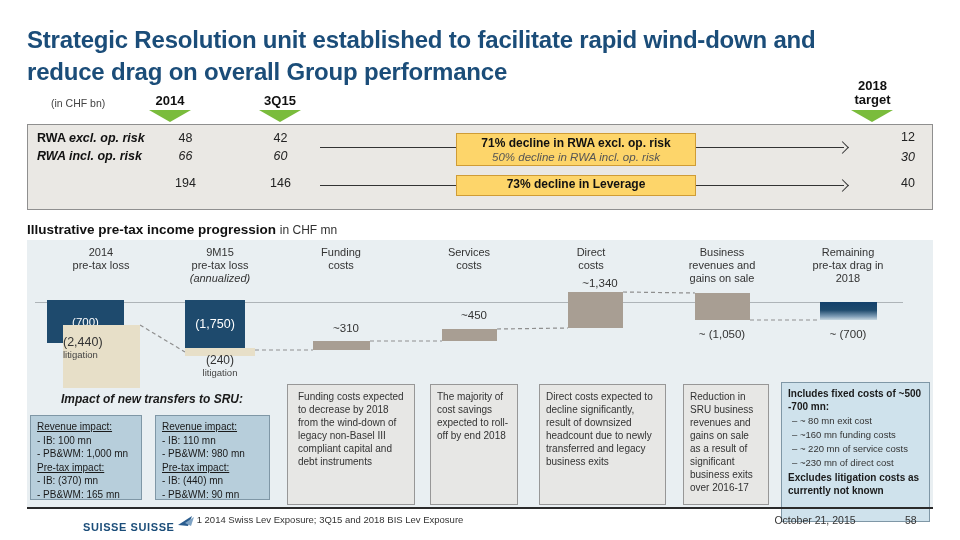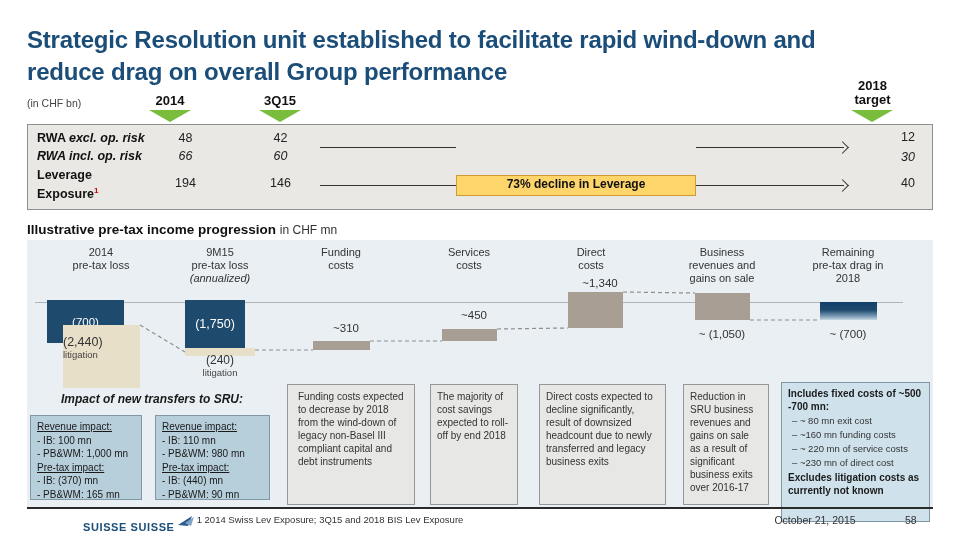--- a/index.html
+++ b/index.html
@@ -1,20 +1,20 @@
 <!DOCTYPE html>
 <html><head>
 <meta charset="utf-8">
 <style>
   html,body{margin:0;padding:0;background:#fff;}
   .slide{position:relative;width:960px;height:540px;background:#ffffff;
          font-family:"Liberation Sans", sans-serif;overflow:hidden;color:#222;}
   .abs{position:absolute;}
   .title{color:#1b4d79;font-size:24px;font-weight:bold;letter-spacing:-0.2px;}
-  .smallnote{font-size:10.5px;color:#444;}
+  .smallnote{font-size:10.5px;color:#444;margin-left:24px;}
   .colhead{font-size:13px;font-weight:bold;text-align:center;color:#111;}
   .garrow{position:absolute;width:0;height:0;border-left:21px solid transparent;
           border-right:21px solid transparent;border-top:12px solid #7abc3c;}
   .kpitable{position:absolute;left:27px;top:124px;width:906px;height:86px;
             background:#eae8e4;border:1px solid #8f8f8f;box-sizing:border-box;}
   .kpilabel{font-size:12.5px;font-weight:bold;color:#111;}
   .kpival{font-size:12.5px;color:#222;text-align:center;}
   .italic{font-style:italic;}
   .aline{position:absolute;height:0;border-top:1.4px solid #333;}
   .chev{position:absolute;width:8px;height:8px;border-top:1.8px solid #333;
@@ -78,29 +78,29 @@
     <div class="abs kpival" style="left:850px;top:5px;width:60px;">12</div>
 
     <div class="abs kpilabel italic" style="left:9px;top:24px;">
       <span>RWA</span>
       <span>incl. op. risk</span>
     </div>
     <div class="abs kpival italic" style="left:125px;top:24px;width:65px;">66</div>
     <div class="abs kpival italic" style="left:220px;top:24px;width:65px;">60</div>
     <div class="abs kpival italic" style="left:850px;top:25px;width:60px;">30</div>
 
-    <div class="abs kpilabel" style="left:9px;top:42px;line-height:16px;">
-      <span>Leverage</span><br>
-      <span>Exposure</span><sup style="color:#c00;font-size:8px;">1</sup>
-    </div>
     <div class="abs kpival" style="left:125px;top:51px;width:65px;">194</div>
     <div class="abs kpival" style="left:220px;top:51px;width:65px;">146</div>
     <div class="abs kpival" style="left:850px;top:51px;width:60px;">40</div>
 
     <div class="aline" style="left:292px;top:22px;width:136px;"></div>
+    <div class="ybox" style="left:428px;top:8px;width:240px;height:33px;">
+      <div class="l1">71% decline in RWA excl. op. risk</div>
+      <div class="l2">50% decline in RWA incl. op. risk</div>
+    </div>
     <div class="aline" style="left:668px;top:22px;width:148px;"></div>
     <div class="chev" style="left:810px;top:18px;"></div>
 
     <div class="aline" style="left:292px;top:60px;width:136px;"></div>
     <div class="ybox" style="left:428px;top:50px;width:240px;height:21px;">
       <div class="l1" style="margin-top:1px;">73% decline in Leverage</div>
     </div>
     <div class="aline" style="left:668px;top:60px;width:148px;"></div>
     <div class="chev" style="left:810px;top:56px;"></div>
   </div>

